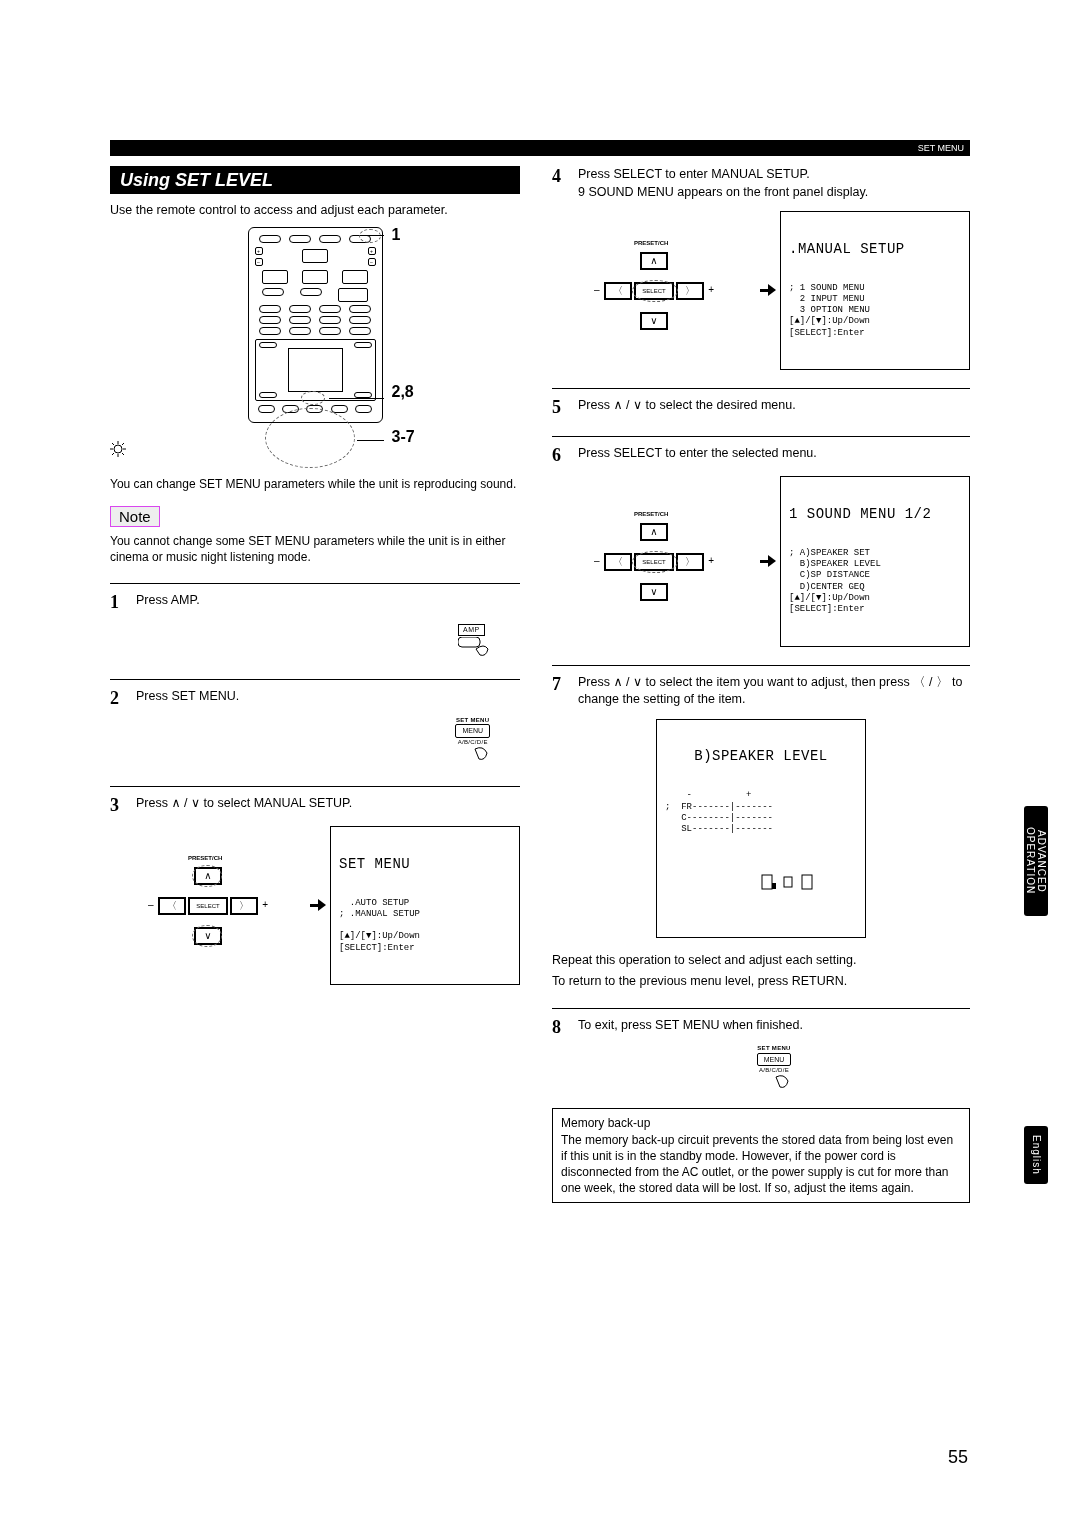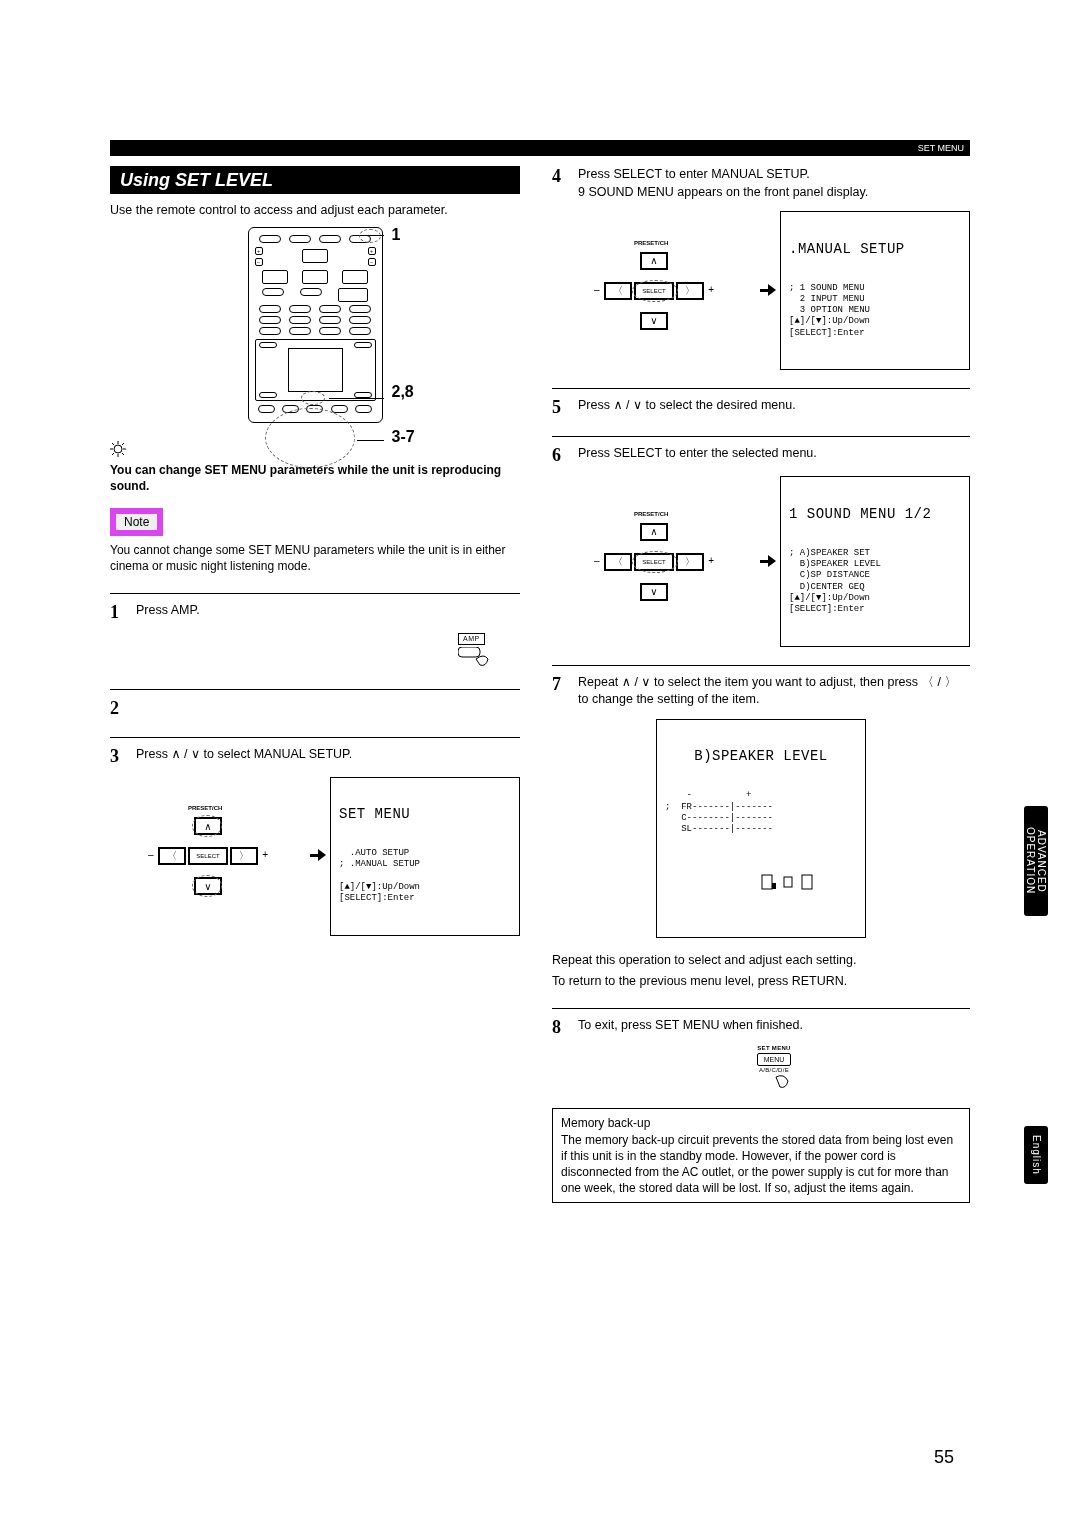--- a/index.html
+++ b/index.html
@@ -74,22 +74,22 @@
     font-weight: bold;
     font-size: 16px;
     white-space: nowrap;
   }
   .callout-line {
     position: absolute;
     height: 1px;
     background: #000;
   }
   .tip-icon { font-size: 13px; margin-top: 8px; }
-  .tip-text { font-size: 12px; line-height: 1.35; margin-top: 2px; font-weight: bold; }
-  .note-label { display: inline-block; background: #eee; border: 6px solid #d946ef; padding: 1px 8px; font-size: 12px; margin-top: 14px; }
+  .tip-text { font-size: 12px; line-height: 1.35; margin-top: 16px; }
+  .note-label { display: inline-block; background: #eee; border: 1px solid #d946ef; padding: 1px 8px; font-size: 15px; margin-top: 14px; }
   .note-text { font-size: 12px; line-height: 1.35; margin-top: 6px; }
   .step {
     display: flex;
     border-top: 1px solid #000;
     padding-top: 8px;
     margin-top: 18px;
     align-items: flex-start;
   }
   .step-num {
     font-family: Georgia, 'Times New Roman', serif;
@@ -217,21 +217,21 @@
   }
   .memo-box {
     border: 1px solid #000;
     padding: 6px 8px;
     font-size: 12px;
     line-height: 1.35;
     margin-top: 12px;
   }
   .page-num {
     position: absolute;
-    right: 126px;
+    right: 112px;
     bottom: 60px;
     font-size: 18px;
   }
   .fig-row { display: flex; align-items: center; gap: 4px; margin: 10px 0 0; }
   .tight-step { margin-top: 14px; padding-top: 6px; }
   .center-block { display: flex; justify-content: center; margin-top: 10px; }
   .dotted-circle {
     position: absolute;
     border: 1px dashed #666;
     border-radius: 50%;
@@ -361,20 +361,33 @@
                 <path d="M18 12 Q 26 6 30 12 Q 28 20 22 18 Z" fill="none" stroke="#000"></path>
               </svg>
           </div>
         </div>
       </div>
     </div>
 
     
     <div class="step">
       <div class="step-num">2</div>
+      <div class="step-body">
+        <span>Press SET MENU.</span>
+        <div class="sub-figure" style="justify-content:flex-end;padding-right:30px;">
+          <div style="text-align:center;">
+            <div class="tiny-label" style="font-weight:bold;">SET MENU</div>
+            <div class="menu-btn">MENU</div>
+            <div class="tiny-label">A/B/C/D/E</div>
+            <svg width="32" height="16" viewBox="0 0 32 16">
+                <path d="M18 2 Q 26 -2 30 6 Q 28 14 22 12 Z" fill="none" stroke="#000"></path>
+              </svg>
+          </div>
+        </div>
+      </div>
     </div>
 
     
     <div class="step">
       <div class="step-num">3</div>
       <div class="step-body">
         <span>Press  ∧ / ∨  to select MANUAL SETUP.</span>
       </div>
     </div>
     <div class="fig-row">
@@ -463,21 +476,21 @@
   B)SPEAKER LEVEL
   C)SP DISTANCE
   D)CENTER GEQ
 [▲]/[▼]:Up/Down
 [SELECT]:Enter</div>
       </div>
     </div>
 
     <div class="step">
       <div class="step-num">7</div>
-      <div class="step-body"><span>Repeat  ∧ / ∨  to select the item you want to adjust, then press  〈 / 〉 to change the setting of the item.</span></div>
+      <div class="step-body"><span>Press  ∧ / ∨  to select the item you want to adjust, then press  〈 / 〉 to change the setting of the item.</span></div>
     </div>
     <div class="center-block">
       <div class="osd" style="width:210px;">
         <div class="osd-title" style="text-align:center;">B)SPEAKER LEVEL</div>
         <div>    -          +
 ;  FR-------|-------
    C--------|-------
    SL-------|-------</div>
         <div style="text-align:center;margin-top:4px;">
           <svg width="56" height="18" viewBox="0 0 56 18">

